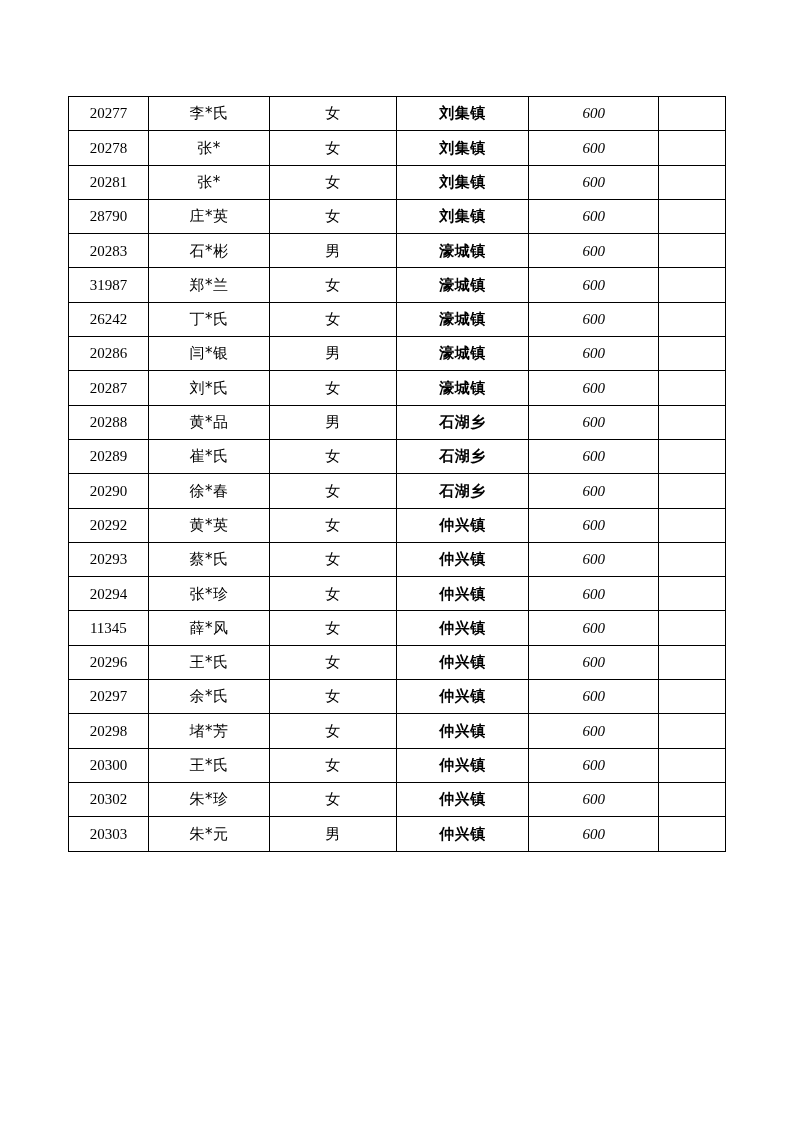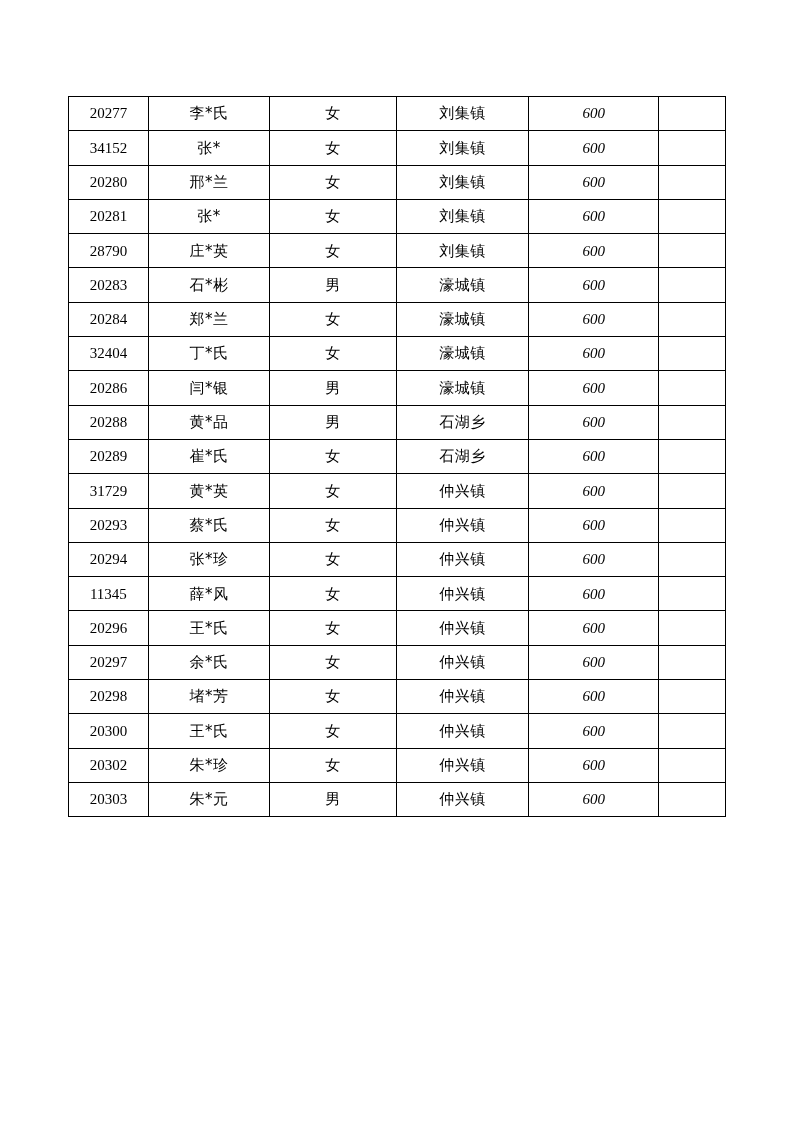--- a/index.html
+++ b/index.html
@@ -39,21 +39,21 @@
     height: 33.3px;
     text-align: center;
     vertical-align: middle;
     font-size: 15px;
     line-height: 1.1;
     padding: 0;
   }
   td.col-id      { width: 72px; font-family: "Liberation Serif", serif; }
   td.col-name    { width: 110px; }
   td.col-gender  { width: 115px; }
-  td.col-town    { width: 120px; }
+  td.col-town    { width: 120px; font-weight: bold; }
   td.col-amount  { width: 118px; font-family: "Liberation Serif", serif; font-style: italic; }
   td.col-blank   { width: 60px; }
   .cjk {
     font-family: "DejaVu Sans", "Liberation Sans", sans-serif;
     font-size: 14px;
     letter-spacing: 0.5px;
   }
 </style>
 </head>
 <body>
@@ -64,30 +64,22 @@
       <tbody>
           <tr>
             <td class="col-id">20277</td>
             <td class="col-name cjk">李*氏</td>
             <td class="col-gender cjk">女</td>
             <td class="col-town cjk">刘集镇</td>
             <td class="col-amount">600</td>
             <td class="col-blank"></td>
           </tr>
           <tr>
-            <td class="col-id">34152</td>
+            <td class="col-id">20278</td>
             <td class="col-name cjk">张*</td>
-            <td class="col-gender cjk">女</td>
-            <td class="col-town cjk">刘集镇</td>
-            <td class="col-amount">600</td>
-            <td class="col-blank"></td>
-          </tr>
-          <tr>
-            <td class="col-id">20280</td>
-            <td class="col-name cjk">邢*兰</td>
             <td class="col-gender cjk">女</td>
             <td class="col-town cjk">刘集镇</td>
             <td class="col-amount">600</td>
             <td class="col-blank"></td>
           </tr>
           <tr>
             <td class="col-id">20281</td>
             <td class="col-name cjk">张*</td>
             <td class="col-gender cjk">女</td>
             <td class="col-town cjk">刘集镇</td>
@@ -104,61 +96,77 @@
           </tr>
           <tr>
             <td class="col-id">20283</td>
             <td class="col-name cjk">石*彬</td>
             <td class="col-gender cjk">男</td>
             <td class="col-town cjk">濠城镇</td>
             <td class="col-amount">600</td>
             <td class="col-blank"></td>
           </tr>
           <tr>
-            <td class="col-id">20284</td>
+            <td class="col-id">31987</td>
             <td class="col-name cjk">郑*兰</td>
             <td class="col-gender cjk">女</td>
             <td class="col-town cjk">濠城镇</td>
             <td class="col-amount">600</td>
             <td class="col-blank"></td>
           </tr>
           <tr>
-            <td class="col-id">32404</td>
+            <td class="col-id">26242</td>
             <td class="col-name cjk">丁*氏</td>
             <td class="col-gender cjk">女</td>
             <td class="col-town cjk">濠城镇</td>
             <td class="col-amount">600</td>
             <td class="col-blank"></td>
           </tr>
           <tr>
             <td class="col-id">20286</td>
             <td class="col-name cjk">闫*银</td>
             <td class="col-gender cjk">男</td>
             <td class="col-town cjk">濠城镇</td>
             <td class="col-amount">600</td>
             <td class="col-blank"></td>
           </tr>
           <tr>
+            <td class="col-id">20287</td>
+            <td class="col-name cjk">刘*氏</td>
+            <td class="col-gender cjk">女</td>
+            <td class="col-town cjk">濠城镇</td>
+            <td class="col-amount">600</td>
+            <td class="col-blank"></td>
+          </tr>
+          <tr>
             <td class="col-id">20288</td>
             <td class="col-name cjk">黄*品</td>
             <td class="col-gender cjk">男</td>
             <td class="col-town cjk">石湖乡</td>
             <td class="col-amount">600</td>
             <td class="col-blank"></td>
           </tr>
           <tr>
             <td class="col-id">20289</td>
             <td class="col-name cjk">崔*氏</td>
             <td class="col-gender cjk">女</td>
             <td class="col-town cjk">石湖乡</td>
             <td class="col-amount">600</td>
             <td class="col-blank"></td>
           </tr>
           <tr>
-            <td class="col-id">31729</td>
+            <td class="col-id">20290</td>
+            <td class="col-name cjk">徐*春</td>
+            <td class="col-gender cjk">女</td>
+            <td class="col-town cjk">石湖乡</td>
+            <td class="col-amount">600</td>
+            <td class="col-blank"></td>
+          </tr>
+          <tr>
+            <td class="col-id">20292</td>
             <td class="col-name cjk">黄*英</td>
             <td class="col-gender cjk">女</td>
             <td class="col-town cjk">仲兴镇</td>
             <td class="col-amount">600</td>
             <td class="col-blank"></td>
           </tr>
           <tr>
             <td class="col-id">20293</td>
             <td class="col-name cjk">蔡*氏</td>
             <td class="col-gender cjk">女</td>

